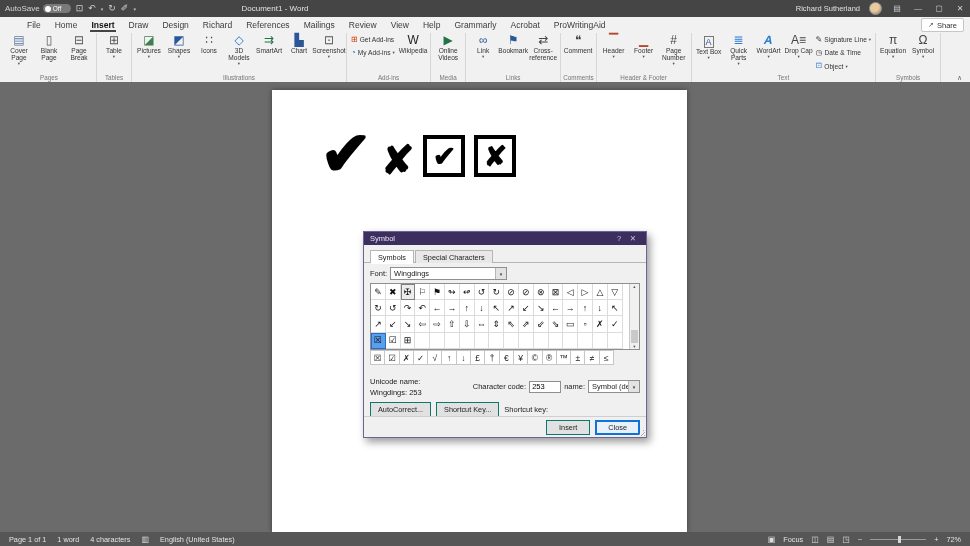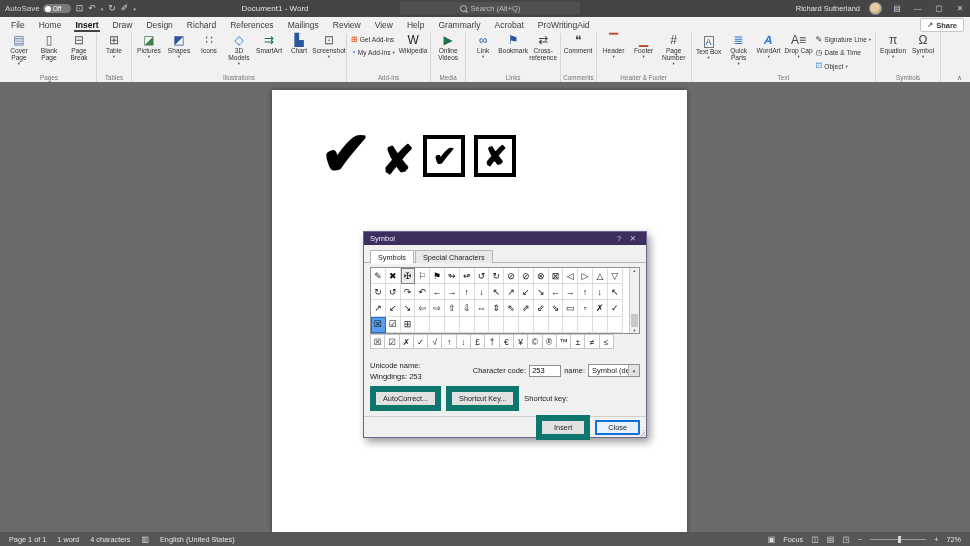--- a/index.html
+++ b/index.html
@@ -18,25 +18,25 @@
   .doc-title{position:absolute;left:215px;width:120px;text-align:center;color:#e2e2e2;font-size:8px;}
   .search-pill{position:absolute;left:400px;width:180px;height:12px;top:2px;background:#505050;border-radius:2px;display:flex;align-items:center;justify-content:center;gap:4px;color:#bdbdbd;font-size:7.5px;}
   .mag{width:5px;height:5px;border:1px solid #bdbdbd;border-radius:50%;position:relative;}
   .mag::after{content:"";position:absolute;width:3px;height:1px;background:#bdbdbd;transform:rotate(45deg);left:4px;top:5px;}
   .tb-right{position:absolute;right:4px;top:0;height:17px;display:flex;align-items:center;gap:9px;}
   .user-name{font-size:7.5px;color:#e0e0e0;}
   .avatar{width:11px;height:11px;border-radius:50%;background:radial-gradient(circle at 40% 35%,#e8c9a0 0 45%,#8a6f52 100%);border:1px solid #999;}
   .win-ic{font-size:8px;color:#d0d0d0;width:12px;text-align:center;}
 
   
-  .tabrow{position:absolute;top:17px;left:0;right:0;height:15px;background:#f1f1f1;display:flex;align-items:center;padding-left:4px;font-size:8.5px;color:#3b3b3b;}
+  .tabrow{position:absolute;top:17px;left:0;right:0;height:15px;background:#f1f1f1;display:flex;align-items:center;padding-left:20px;font-size:8.5px;color:#3b3b3b;}
   .tab{padding:0 7px;height:15px;display:flex;align-items:center;position:relative;}
   .tab.active{color:#111;font-weight:bold;}
   .tab.active::after{content:"";position:absolute;left:6px;right:6px;bottom:0;height:2px;background:#444;}
-  .share-btn{position:absolute;right:6px;top:1px;height:12px;background:#fff;border:1px solid #c6c6c6;border-radius:2px;display:flex;align-items:center;gap:3px;padding:0 6px;font-size:7.5px;color:#333;font-weight:bold;}
+  .share-btn{position:absolute;right:6px;top:1px;height:12px;background:#fff;border:1px solid #c6c6c6;border-radius:2px;display:flex;align-items:center;gap:3px;padding:0 6px;font-size:7.5px;color:#333;}
   .share-ic{font-size:7px;color:#555;}
 
   
   .ribbon{position:absolute;top:32px;left:0;right:0;height:50px;background:#f1f1f1;border-bottom:1px solid #bdbdbd;display:flex;align-items:stretch;padding:1px 2px 0;}
   .rgroup{display:flex;flex-direction:column;border-right:1px solid #d7d7d7;padding:0 2px;}
   .rbuttons{display:flex;flex-flow:column wrap;height:40px;align-content:flex-start;}
   .rbtn{display:flex;align-items:center;justify-content:flex-start;color:#333;cursor:default;}
   .rbtn.big{flex-direction:column;width:30px;height:40px;font-size:6.6px;text-align:center;justify-content:flex-start;padding-top:1px;}
   .rbtn.big .ricon{font-size:12px;line-height:13px;height:13px;}
   .rbtn.big .rlabel{line-height:1.05;margin-top:1px;}
@@ -84,21 +84,21 @@
   .recent-label{margin:4px 6px 2px;}
   .recent-row{display:flex;margin:0 6px;}
   .recent-cell{flex:0 0 15.3px;height:15.5px;border:1px solid #c6c6c6;margin-right:-1px;background:#fff;display:flex;align-items:center;justify-content:center;font-size:8.5px;box-sizing:border-box;}
   .info-area{margin:12px 6px 0;position:relative;height:22px;}
   .uni-label{position:absolute;left:0;top:0;}
   .uni-value{position:absolute;left:0;top:11px;}
   .cc-row{position:absolute;right:0;top:3px;display:flex;align-items:center;gap:3px;justify-content:space-between;}
   .cc-input{width:26px;height:10px;border:1px solid #8f8f8f;font-size:7.5px;padding:0 2px;font-family:"Liberation Sans",sans-serif;}
   .from-dd{width:50px;}
   .btns-row{margin:3px 6px 0;display:flex;align-items:center;gap:5px;}
-  .btn{border:6px solid #0f766e;background:#e1e1e1;padding:2px 7px;font-size:7.3px;color:#222;}
+  .btn{border:1px solid #0f766e;background:#e1e1e1;padding:2px 7px;font-size:7.3px;color:#222;}
   .dlg-footer{position:absolute;left:0;right:0;bottom:0;height:20px;border-top:1px solid #cfcfcf;display:flex;align-items:center;justify-content:flex-end;gap:5px;padding:0 6px;}
   .btn.wide{padding:2px 12px;}
   .btn.focused{border:1px solid #0f72d7;outline:1px solid #0f72d7;outline-offset:-2px;background:#e7f1fb;}
   .grip{position:absolute;right:1px;bottom:1px;width:7px;height:7px;background:
     linear-gradient(135deg,transparent 50%,#aaa 50% 57%,transparent 57% 71%,#aaa 71% 78%,transparent 78% 92%,#aaa 92%);}
 
   
   .statusbar{position:absolute;left:0;right:0;bottom:0;height:14px;background:#565656;color:#e3e3e3;font-size:7.3px;display:flex;align-items:center;padding:0 9px;gap:11px;}
   .sb-ic{font-size:8px;color:#dcdcdc;}
   .sb-right{margin-left:auto;display:flex;align-items:center;gap:8px;}
@@ -120,24 +120,20 @@
         </span>
       </div>
       <span class="qat-ic">⊡</span>
       <span class="qat-ic">↶</span>
       <span class="qat-caret">▾</span>
       <span class="qat-ic">↻</span>
       <span class="qat-ic">✐</span>
       <span class="qat-caret">▾</span>
     </div>
     <div class="doc-title">Document1 - Word</div>
-    <div class="search-pill">
-      <span class="mag"></span>
-      <span>Search (Alt+Q)</span>
-    </div>
     <div class="tb-right">
       <span class="user-name">Richard Sutherland</span>
       <span class="avatar"></span>
       <span class="win-ic">▤</span>
       <span class="win-ic">—</span>
       <span class="win-ic">▢</span>
       <span class="win-ic">✕</span>
     </div>
   </div>
 
@@ -451,20 +447,27 @@
 
     <div class="dlg-tab active">
           <span>Symbols</span>
         </div>
         <div class="dlg-tab">
           <span>Special Characters</span>
         </div>
       </div>
 
     <div class="dlg-body">
+      <div class="font-row">
+        <span>Font:</span>
+        <div class="dd font-dd">
+          <span class="dd-text">Wingdings</span>
+          <span class="dd-arrow">▾</span>
+        </div>
+      </div>
 
       <div class="sym-grid">
         <div class="grid-cells">
 
         <div class="sym-row">
 
             <span class="sym-cell">✎</span>
               <span class="sym-cell">✖</span>
               <span class="sym-cell hov">✠</span>
               <span class="sym-cell">⚐</span>

